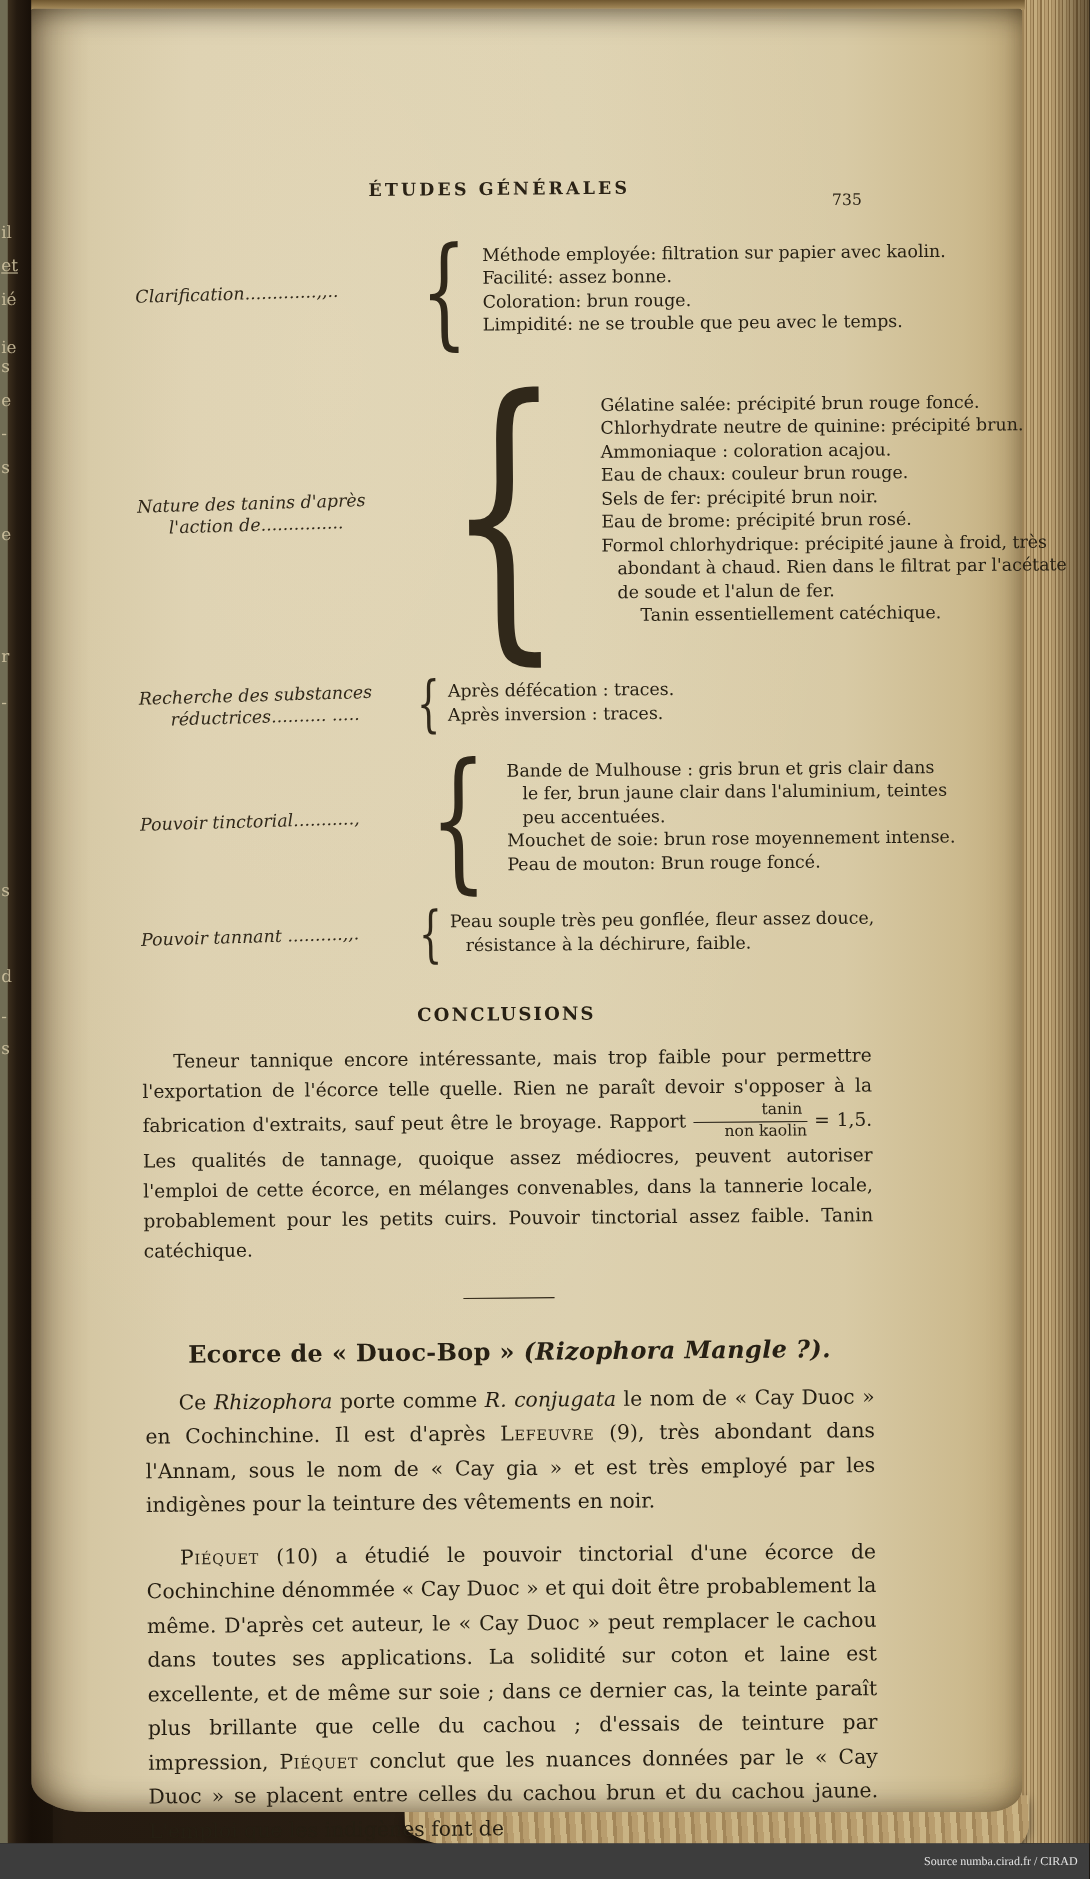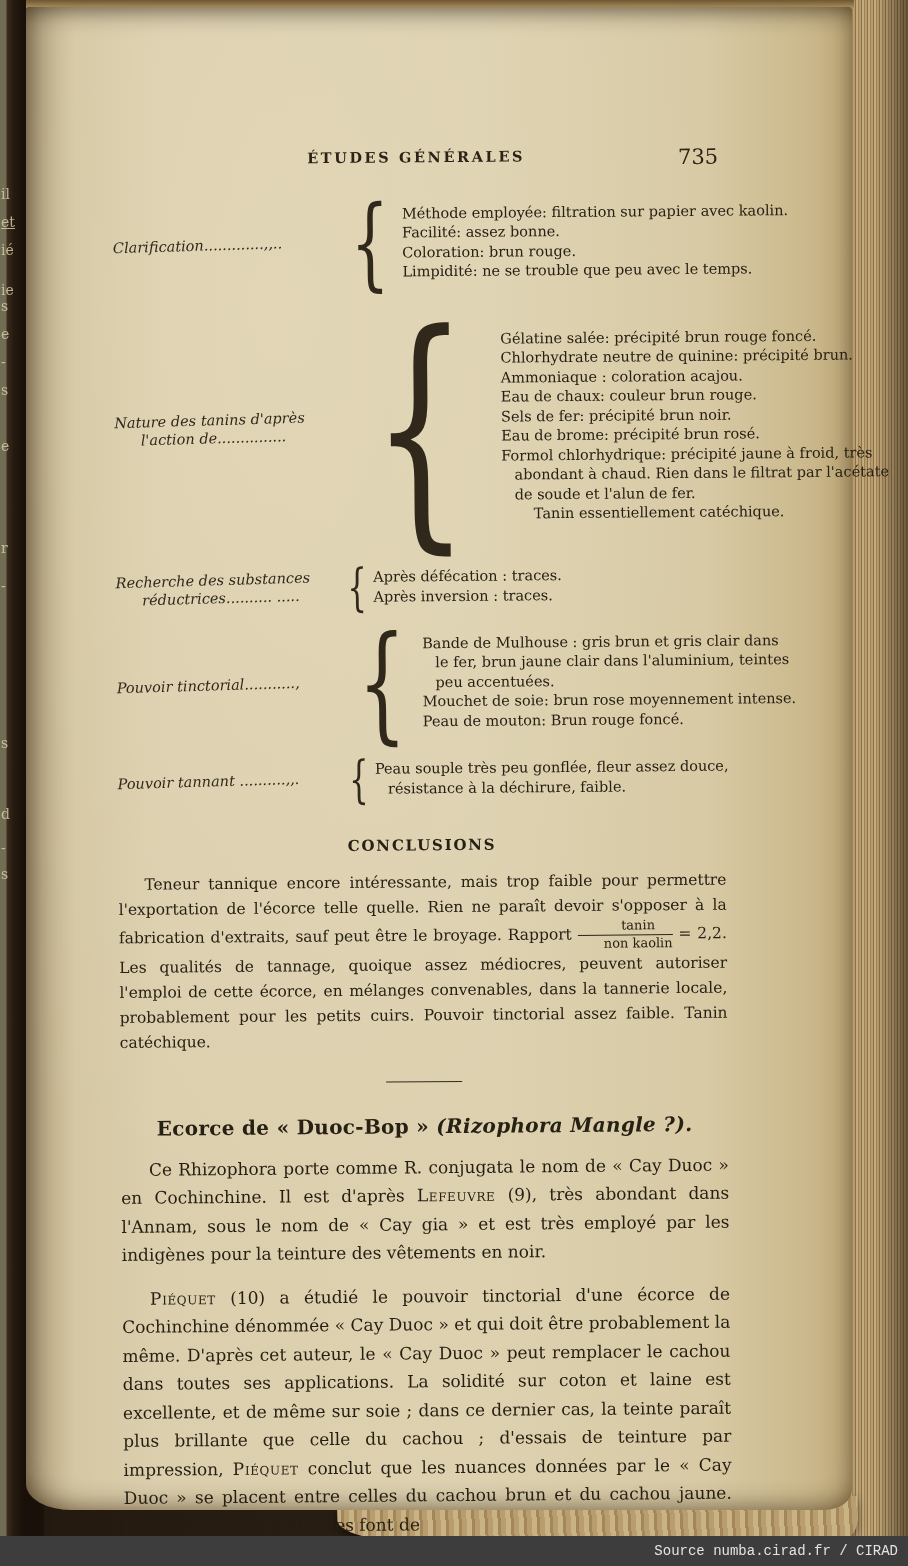--- a/index.html
+++ b/index.html
@@ -29,56 +29,56 @@
     box-shadow:
       inset 0 16px 24px -14px rgba(30,20,8,0.55),
       inset 0 -18px 26px -16px rgba(60,40,15,0.45),
       inset 22px 0 34px -16px rgba(40,26,10,0.55),
       inset -16px 0 26px -14px rgba(70,50,20,0.38); padding-left: 20px; }
   .content { position:relative; height:100%; padding:0 132px 0 66px;
     transform: rotate(-0.5deg); transform-origin:50% 0; }
 
   .header { position:relative; margin-top:140px; text-align:center; }
   .htitle { display:inline-block; font-weight:bold; font-size:14.5px; letter-spacing:2.6px; color:#2b2316; }
-  .pagenum { position:absolute; right:2px; top:0; font-size:21px; color:#2b2316; }
+  .pagenum { position:absolute; right:2px; top:15px; font-size:13px; color:#2b2316; }
 
   .entries { margin-top:26px; }
   .entry { display:flex; align-items:center; margin-bottom:7px; }
   .entry-label { width:225px; flex:0 0 auto; font-style:italic; font-size:14.5px;
     line-height:18px; transform:rotate(-1.2deg); color:#30281a; }
   .lab-line.cont { padding-left:26px; }
   .entry-brace { flex:0 0 24px; display:flex; align-items:center; justify-content:center; color:#30281a; }
   .entry-brace span { display:inline-block; transform:scaleX(0.6); }
   .entry-lines { flex:1; }
   .eline { font-size:14.5px; line-height:19.5px; white-space:nowrap; }
   .eline.ind1 { padding-left:13px; }
   .eline.ind2 { padding-left:32px; }
 
   .conc-head { margin-top:32px; text-align:center; font-weight:bold; font-size:15px; letter-spacing:1.8px; }
   .conc { margin:16px 0 0; font-size:15.5px; line-height:25px; text-align:justify; text-indent:26px; }
   .frac { display:inline-block; text-align:center; vertical-align:middle; font-size:13px; line-height:1.15; }
-  .frac .num { display:block; border-bottom:1px solid #2a241a; padding:0 4px 1px; }
+  .frac .num { display:block; border-bottom:1px solid #2a241a; padding:0 4px 1px;text-align:right; }
   .frac .den { display:block; padding-top:1px; }
 
   .divider { width:76px; border-top:1.6px solid #32291a; margin:28px auto 0; }
 
   .sec-head { margin-top:32px; font-size:20px; text-align:center; letter-spacing:0.3px; }
   .seg-b { font-weight:bold; }
-  .seg-i { }
+  .seg-i { font-style:italic; }
   .seg-bi { font-weight:bold; font-style:italic; }
   .seg-sc { font-variant:small-caps; letter-spacing:0.6px; }
   .para { margin:15px 0 0; font-size:17px; line-height:28.5px; text-align:justify; text-indent:28px; color:#251e12; }
 
   .edge-fragments { position:absolute; left:0; top:0; width:16px; height:1304px; z-index:4; overflow:hidden; }
   .edge-fragments div { position:absolute; left:1px; font-size:14px; color:#d6c9a6; opacity:0.85; }
 
   .footer { position:absolute; left:0; right:0; bottom:0; height:30px; z-index:6;
     background:#3d3d3d; display:flex; align-items:center; justify-content:flex-end;
     padding-right:10px; box-sizing:border-box;
-    font-family:Liberation Mono, monospace; font-size:14px; color:#e3e3e3; }
+    font-family:Liberation Serif, serif; font-size:10px; color:#e3e3e3; }
 </style>
 </head>
 <body>
 
 <div class="scene">
   <div class="binding"></div>
   <div class="edge-right"></div>
   <div class="edge-top"></div>
   <div class="pages-bottom"></div>
   <div class="edge-fragments">
@@ -183,21 +183,21 @@
               <div class="eline ind1">résistance à la déchirure, faible.</div>
             </div>
           </div>
         </div>
 
       <div class="conc-head">CONCLUSIONS</div>
 
       <p class="conc">
         <span>Teneur tannique encore intéressante, mais trop faible pour permettre l'exportation de l'écorce telle quelle. Rien ne paraît devoir s'opposer à la fabrication d'extraits, sauf peut être le broyage. Rapport</span>
         <span class="frac"><span class="num">tanin</span><span class="den">non kaolin</span></span>
-        <span>= 2,2.</span>
+        <span>= 1,5.</span>
         <span>Les qualités de tannage, quoique assez médiocres, peuvent autoriser l'emploi de cette écorce, en mélanges convenables, dans la tannerie locale, probablement pour les petits cuirs. Pouvoir tinctorial assez faible. Tanin catéchique.</span>
       </p>
 
       <div class="divider"></div>
 
       <div class="sec-head"><span class="seg-b">Ecorce de « Duoc-Bop » </span><span class="seg-bi">(Rizophora Mangle</span><span class="seg-bi"> ?).</span></div>
 
       <div>
           <p class="para"><span>Ce </span><span class="seg-i">Rhizophora</span><span> porte comme </span><span class="seg-i">R. conjugata</span><span> le nom de « Cay Duoc » en Cochinchine. Il est d'après </span><span class="seg-sc">Lefeuvre</span><span> (9), très abondant dans l'Annam, sous le nom de « Cay gia » et est très employé par les indigènes pour la teinture des vêtements en noir.</span></p>
           <p class="para"><span class="seg-sc">Piéquet</span><span> (10) a étudié le pouvoir tinctorial d'une écorce de Cochinchine dénommée « Cay Duoc » et qui doit être probablement la même. D'après cet auteur, le « Cay Duoc » peut remplacer le cachou dans toutes ses applications. La solidité sur coton et laine est excellente, et de même sur soie ; dans ce dernier cas, la teinte paraît plus brillante que celle du cachou ; d'essais de teinture par impression, </span><span class="seg-sc">Piéquet</span><span> conclut que les nuances données par le « Cay Duoc » se placent entre celles du cachou brun et du cachou jaune. L'emploi que les indigènes font de</span></p>

